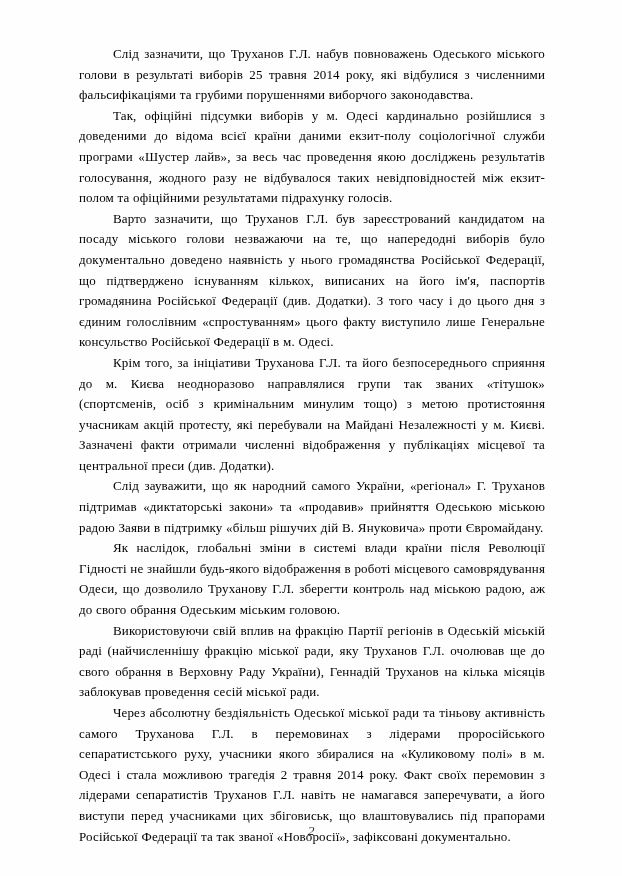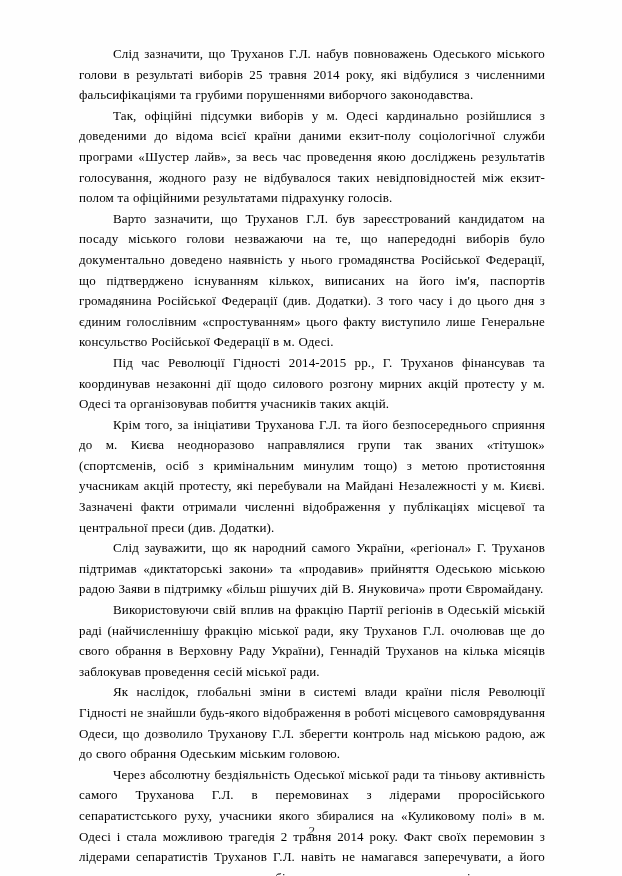--- a/index.html
+++ b/index.html
@@ -56,21 +56,20 @@
   }
 </style>
 </head>
 <body>
 
 <div class="page">
   <div class="content">
     <p class="para">Слід зазначити, що Труханов Г.Л. набув повноважень Одеського міського голови в результаті виборів 25 травня 2014 року, які відбулися з численними фальсифікаціями та грубими порушеннями виборчого законодавства.</p>
     <p class="para">Так, офіційні підсумки виборів у м. Одесі кардинально розійшлися з доведеними до відома всієї країни даними екзит-полу соціологічної служби програми «Шустер лайв», за весь час проведення якою досліджень результатів голосування, жодного разу не відбувалося таких невідповідностей між екзит-полом та офіційними результатами підрахунку голосів.</p>
     <p class="para">Варто зазначити, що Труханов Г.Л. був зареєстрований кандидатом на посаду міського голови незважаючи на те, що напередодні виборів було документально доведено наявність у нього громадянства Російської Федерації, що підтверджено існуванням кількох, виписаних на його ім'я, паспортів громадянина Російської Федерації (див. Додатки). З того часу і до цього дня з єдиним голослівним «спростуванням» цього факту виступило лише Генеральне консульство Російської Федерації в м. Одесі.</p>
-    <p class="para">Під час Революції Гідності 2014-2015 рр., Г. Труханов фінансував та координував незаконні дії щодо силового розгону мирних акцій протесту у м. Одесі та організовував побиття учасників таких акцій.</p>
     <p class="para">Крім того, за ініціативи Труханова Г.Л. та його безпосереднього сприяння до м. Києва неодноразово направлялися групи так званих «тітушок» (спортсменів, осіб з кримінальним минулим тощо) з метою протистояння учасникам акцій протесту, які перебували на Майдані Незалежності у м. Києві. Зазначені факти отримали численні відображення у публікаціях місцевої та центральної преси (див. Додатки).</p>
     <p class="para">Слід зауважити, що як народний самого України, «регіонал» Г. Труханов підтримав «диктаторські закони» та «продавив» прийняття Одеською міською радою Заяви в підтримку «більш рішучих дій В. Януковича» проти Євромайдану.</p>
+    <p class="para">Як наслідок, глобальні зміни в системі влади країни після Революції Гідності не знайшли будь-якого відображення в роботі місцевого самоврядування Одеси, що дозволило Труханову Г.Л. зберегти контроль над міською радою, аж до свого обрання Одеським міським головою.</p>
     <p class="para">Використовуючи свій вплив на фракцію Партії регіонів в Одеській міській раді (найчисленнішу фракцію міської ради, яку Труханов Г.Л. очолював ще до свого обрання в Верховну Раду України), Геннадій Труханов на кілька місяців заблокував проведення сесій міської ради.</p>
-    <p class="para">Як наслідок, глобальні зміни в системі влади країни після Революції Гідності не знайшли будь-якого відображення в роботі місцевого самоврядування Одеси, що дозволило Труханову Г.Л. зберегти контроль над міською радою, аж до свого обрання Одеським міським головою.</p>
     <p class="para">Через абсолютну бездіяльність Одеської міської ради та тіньову активність самого Труханова Г.Л. в перемовинах з лідерами проросійського сепаратистського руху, учасники якого збиралися на «Куликовому полі» в м. Одесі і стала можливою трагедія 2 травня 2014 року. Факт своїх перемовин з лідерами сепаратистів Труханов Г.Л. навіть не намагався заперечувати, а його виступи перед учасниками цих збіговиськ, що влаштовувались під прапорами Російської Федерації та так званої «Новоросії», зафіксовані документально.</p>
   </div>
   <div class="page-number">2</div>
 </div>
 
 </body></html>

